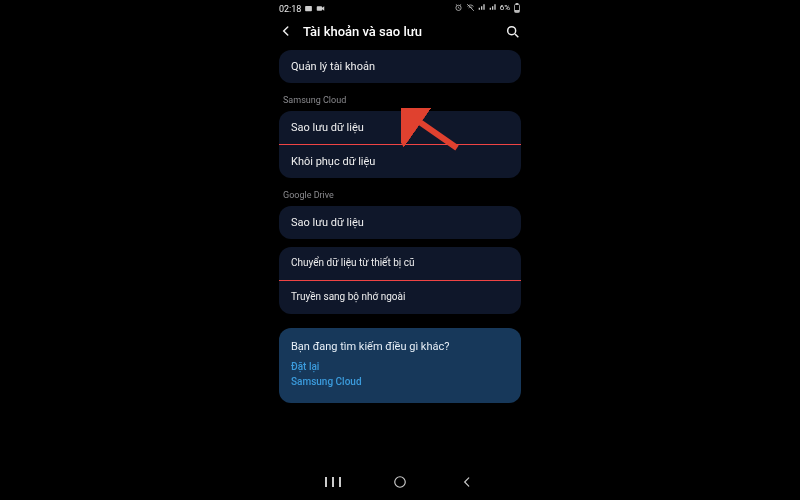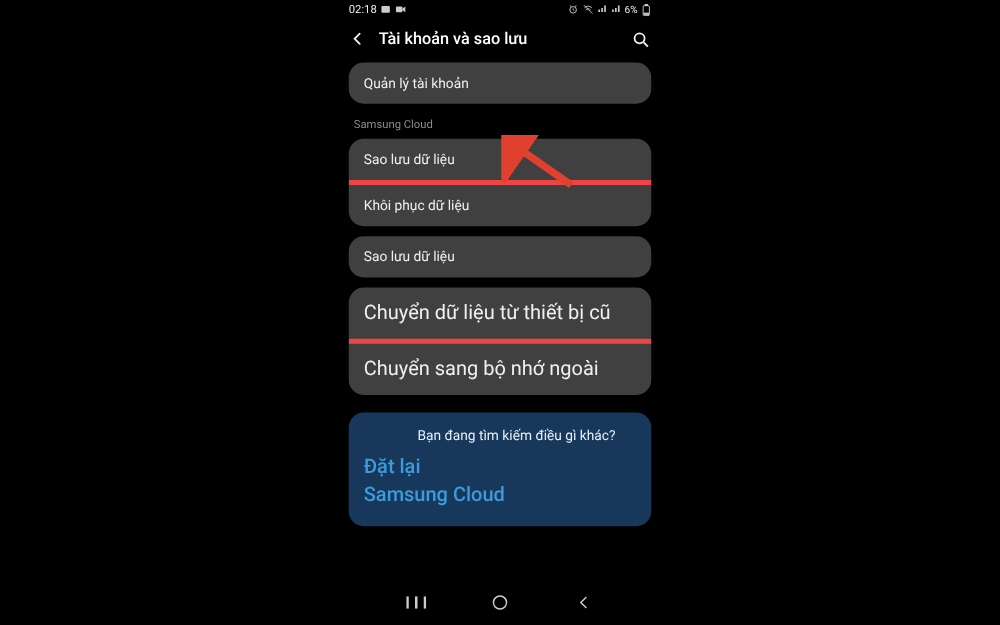--- a/index.html
+++ b/index.html
@@ -36,46 +36,46 @@
     display: flex;
     align-items: flex-start;
     padding: 6px 10px 10px 10px;
     gap: 10px;
   }
   .back-icon { width: 14px; height: 14px; display:flex; align-items:center; justify-content:center;}
   .header-title { flex: 1; font-size: 13px; font-weight: 500; color: #fff; }
   .search-icon { width: 16px; height: 16px; }
   .content { padding: 0 10px; }
   .card {
-    background: #404040;
+    background: #0f172a;
     border-radius: 12px;
     margin-bottom: 8px;
     overflow: hidden;
   }
   .item {
     padding: 10px 12px;
     font-size: 11px;
     color: #f0f0f0;
   }
-  .item + .item { border-top: 4px solid #ef4444; padding-left: 12px; }
+  .item + .item { border-top: 1px solid #ef4444; padding-left: 12px; }
   .section-label {
     font-size: 9px;
     color: #8a8a8e;
     padding: 4px 4px 6px 4px;
   }
-  .item-title { font-size: 16px; color: #f0f0f0; margin-bottom: 2px; }
+  .item-title { font-size: 10px; color: #f0f0f0; margin-bottom: 2px; }
   .item-desc { font-size: 8px; color: #8a8a8e; line-height: 1.25; }
   .looking-card {
     background: #17385a;
     border-radius: 12px;
     padding: 12px;
     margin-top: 14px;
   }
-  .looking-title { font-size: 11px; color: #e8f0f8; margin-bottom: 8px; margin-left: 43px; }
-  .looking-link { font-size: 16px; color: #3b9bdc; margin-bottom: 4px; font-weight:500; }
+  .looking-title { font-size: 11px; color: #e8f0f8; margin-bottom: 8px; }
+  .looking-link { font-size: 10px; color: #3b9bdc; margin-bottom: 4px; font-weight:500; }
   .navbar {
     position: absolute;
     bottom: 4px;
     left: 0; right: 0;
     height: 28px;
     display: flex;
     justify-content: space-around;
     align-items: center;
     padding: 0 30px;
   }
@@ -168,32 +168,33 @@
     <div class="section-label">Samsung Cloud</div>
     <div class="card">
       <div class="item">
         <span>Sao lưu dữ liệu</span>
       </div>
       <div class="item">
         <span>Khôi phục dữ liệu</span>
       </div>
     </div>
 
+    <div class="section-label">Google Drive</div>
     <div class="card">
       <div class="item">
         <span>Sao lưu dữ liệu</span>
       </div>
     </div>
 
     <div class="card">
       <div class="item">
         <div class="item-title">Chuyển dữ liệu từ thiết bị cũ</div>
       </div>
       <div class="item">
-        <div class="item-title">Chuyển sang bộ nhớ ngoài</div>
+        <div class="item-title">Truyền sang bộ nhớ ngoài</div>
       </div>
     </div>
 
     <div class="looking-card">
       <div class="looking-title">Bạn đang tìm kiếm điều gì khác?</div>
       <div class="looking-link">Đặt lại</div>
       <div class="looking-link">Samsung Cloud</div>
     </div>
 
   </div>

